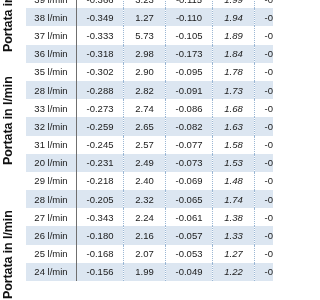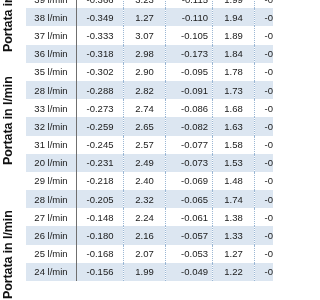--- a/index.html
+++ b/index.html
@@ -54,22 +54,22 @@
   }
   table.grid tr.band td{background:#dce6f1;}
   table.grid td.rowhead{
     width:42px;
     text-align:center;
     border-right:1px solid #6f6f6f;
     font-size:9.5px;
   }
   table.grid td.c1{width:38px;}
   table.grid td.c2{width:33px;}
-  table.grid td.c3{width:38px;text-align:right;}
-  table.grid td.c4{width:33px;}
+  table.grid td.c3{width:38px;}
+  table.grid td.c4{width:33px;font-style:italic;}
   table.grid td.c5{width:38px;}
 
   
   .left-mask{
     position:absolute;left:0;top:0;width:26px;height:300px;background:#ffffff;
     pointer-events:none;
   }
   .right-mask{
     position:absolute;left:273px;top:0;width:27px;height:300px;background:#ffffff;
     pointer-events:none;
@@ -97,21 +97,21 @@
           <td class="c1">-0.349</td>
           <td class="c2">1.27</td>
           <td class="c3">-0.110</td>
           <td class="c4">1.94</td>
           <td class="c5">-0.035</td>
 
         </tr>
         <tr>
           <td class="rowhead">37 l/min</td>
           <td class="c1">-0.333</td>
-          <td class="c2">3.07</td>
+          <td class="c2">5.73</td>
           <td class="c3">-0.105</td>
           <td class="c4">1.89</td>
           <td class="c5">-0.033</td>
 
         </tr>
         <tr class="band">
           <td class="rowhead">36 l/min</td>
           <td class="c1">-0.318</td>
           <td class="c2">2.98</td>
           <td class="c3">-0.173</td>
@@ -186,21 +186,21 @@
           <td class="rowhead">28 l/min</td>
           <td class="c1">-0.205</td>
           <td class="c2">2.32</td>
           <td class="c3">-0.065</td>
           <td class="c4">1.74</td>
           <td class="c5">-0.020</td>
 
         </tr>
         <tr>
           <td class="rowhead">27 l/min</td>
-          <td class="c1">-0.148</td>
+          <td class="c1">-0.343</td>
           <td class="c2">2.24</td>
           <td class="c3">-0.061</td>
           <td class="c4">1.38</td>
           <td class="c5">-0.019</td>
 
         </tr>
         <tr class="band">
           <td class="rowhead">26 l/min</td>
           <td class="c1">-0.180</td>
           <td class="c2">2.16</td>

